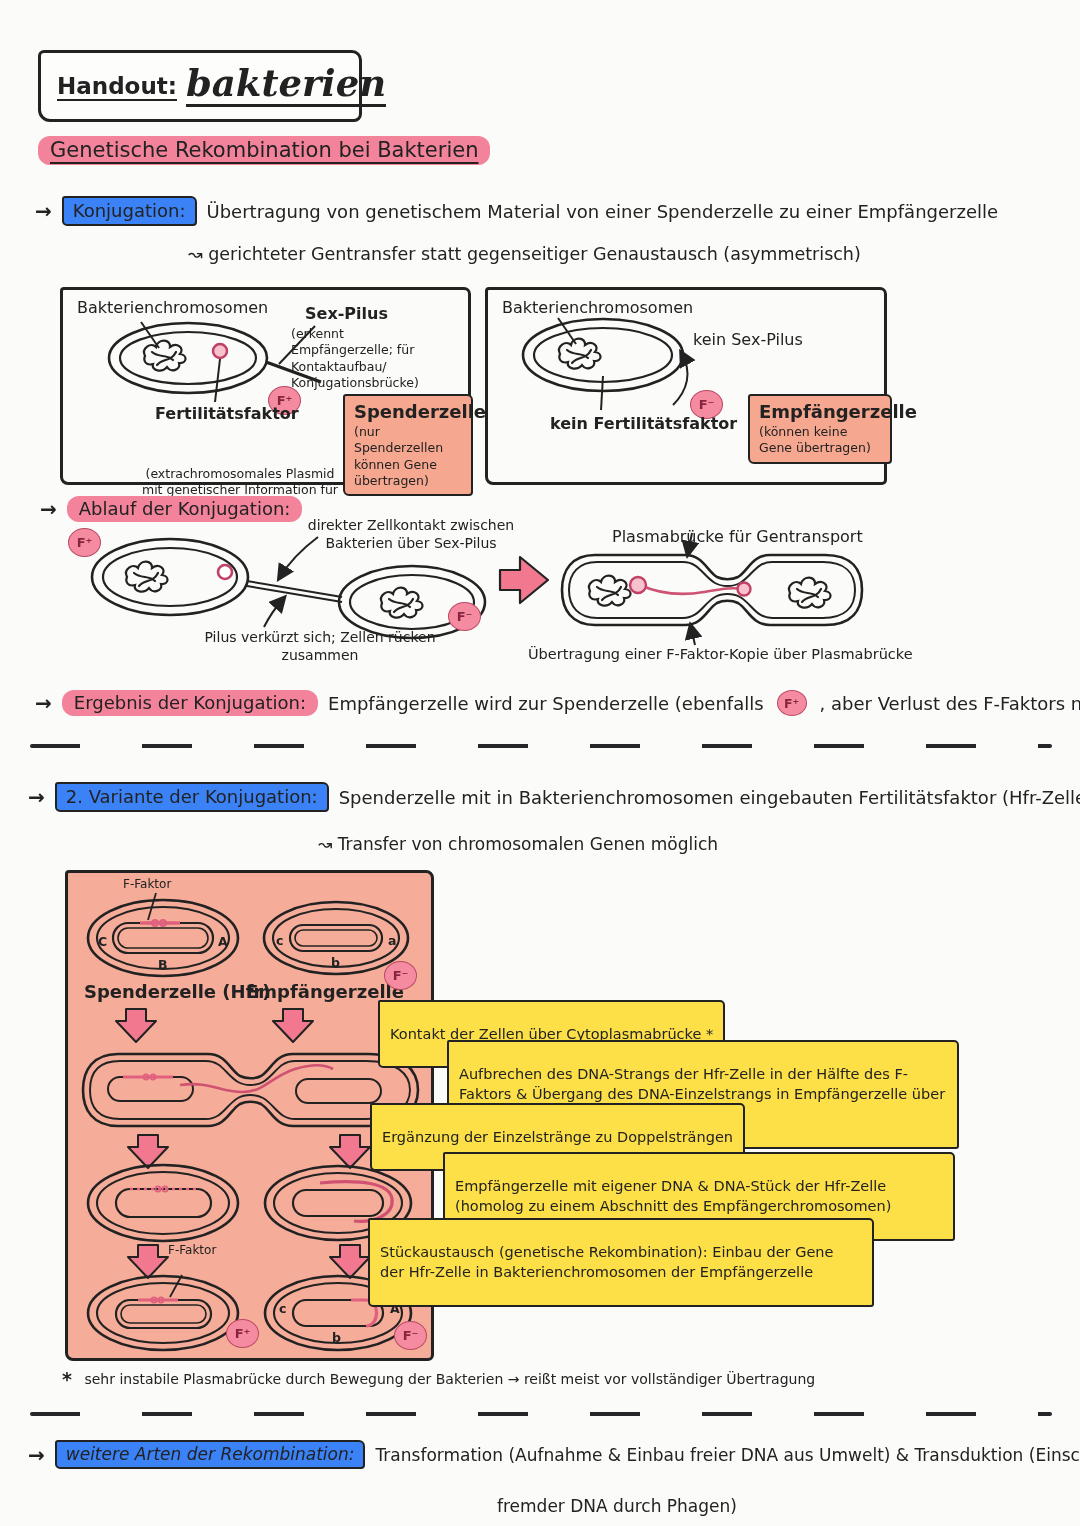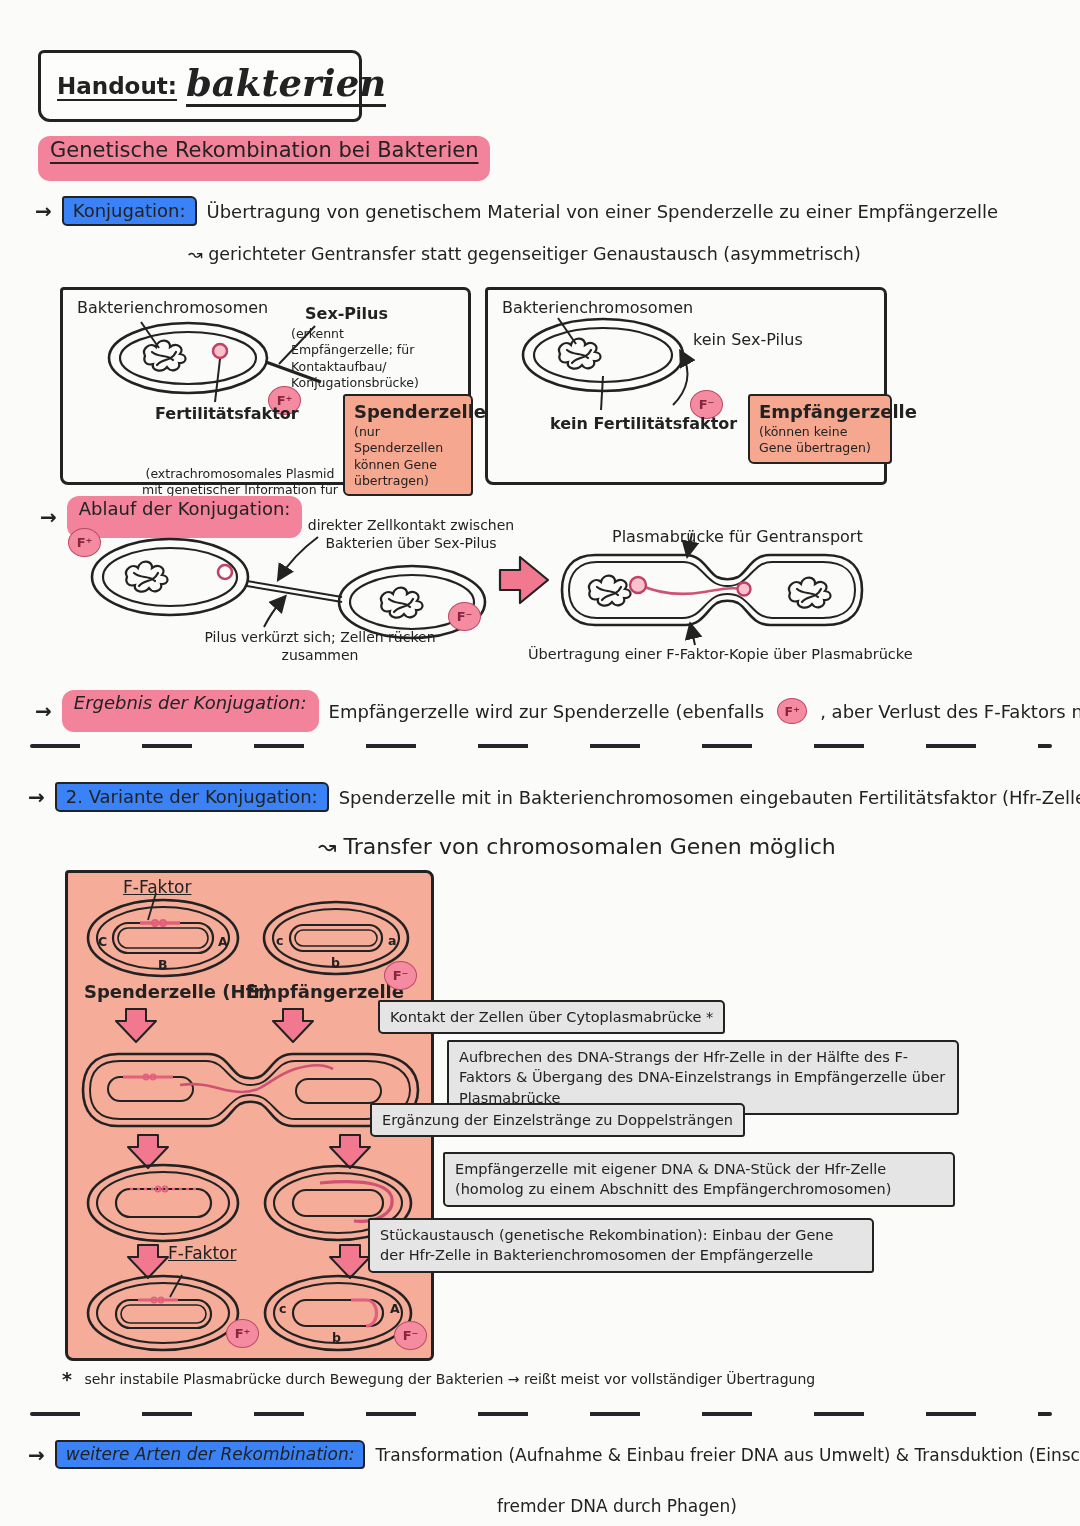--- a/index.html
+++ b/index.html
@@ -10,21 +10,21 @@
   svg text{font-family:"DejaVu Sans",sans-serif;}
 
   
   .title-box{position:absolute;left:38px;top:50px;width:302px;height:66px;
              border:3.5px solid #222;border-radius:6px 10px 8px 12px;
              display:flex;align-items:center;padding-left:16px;background:#fdfdfb;}
   .title-label{font-size:23px;font-weight:bold;text-decoration:underline;text-underline-offset:5px;}
   .title-script{font-family:"DejaVu Serif",serif;font-style:italic;font-weight:bold;font-size:37px;
                 margin-left:9px;line-height:1;border-bottom:3px solid #222;padding-bottom:2px;}
 
-  .hl{background:#f2839a;padding:2px 12px 19px;border-radius:12px;}
+  .hl{background:#f2839a;padding:2px 12px 3px;border-radius:12px;}
   .main-heading{position:absolute;left:38px;top:138px;font-size:21px;}
   .main-heading .txt{text-decoration:underline;text-underline-offset:5px;text-decoration-thickness:2px;}
 
   .line{position:absolute;font-size:18px;display:flex;align-items:center;gap:10px;white-space:nowrap;}
   .arrow-glyph{font-size:20px;font-weight:bold;}
   .tag-box{display:inline-block;background:#3b82f6;border:2.5px solid #222;
            padding:2px 9px 3px;border-radius:3px 6px 4px 5px;}
 
   .panel{position:absolute;border:3px solid #222;border-radius:4px 7px 5px 8px;background:transparent;}
   .lbl{position:absolute;font-size:16px;}
@@ -43,24 +43,24 @@
   .obadge{display:inline-flex;width:27px;height:23px;border-radius:50%;background:#fff;
           border:2px solid #222;color:#222;font-weight:bold;font-size:12px;
           align-items:center;justify-content:center;margin:0 4px;}
 
   .divider{position:absolute;left:30px;width:1022px;height:4px;border-radius:2px;
            background:repeating-linear-gradient(to right,#26262a 0 50px,transparent 50px 112px);}
 
   .hfr-box{position:absolute;left:65px;top:870px;width:363px;height:485px;background:#f5ac99;
            border:3px solid #222;border-radius:4px 8px 6px 8px;}
   .hfr-lbl{position:absolute;font-size:18px;font-weight:bold;}
-  .hfr-sm{position:absolute;font-size:17px;text-decoration:underline;}
-
-  .step-box{position:absolute;background:#e5e5e5;border:2.5px solid #222;
-            border-radius:2px 5px 3px 5px;padding:5px 10px;font-size:14.5px;line-height:1.4;}
+  .hfr-sm{position:absolute;font-size:12px;}
+
+  .step-box{position:absolute;background:#fde047;border:2.5px solid #222;
+            border-radius:2px 5px 3px 5px;padding:22px 10px;font-size:14.5px;line-height:1.4;}
   .nowrap{white-space:nowrap;}
   .footnote{position:absolute;font-size:14px;}
   .footnote .star{font-size:19px;font-weight:bold;vertical-align:-2px;margin-right:8px;}
 </style>
 </head>
 <body>
 
 <div class="page">
 
   <svg width="0" height="0" style="position:absolute" aria-hidden="true">
@@ -166,34 +166,34 @@
   </svg>
   <div class="fbadge" style="left:68px;top:528px;">F⁺</div>
   <div class="fbadge" style="left:448px;top:602px;">F⁻</div>
   <div class="abs" style="left:296px;top:516px;width:230px;font-size:14px;line-height:1.3;text-align:center;">direkter Zellkontakt zwischen Bakterien über Sex-Pilus</div>
   <div class="abs" style="left:200px;top:628px;width:240px;font-size:14px;line-height:1.3;text-align:center;">Pilus verkürzt sich; Zellen rücken zusammen</div>
   <div class="abs" style="left:612px;top:527px;font-size:16px;">Plasmabrücke für Gentransport</div>
   <div class="abs" style="left:528px;top:646px;font-size:14.5px;">Übertragung einer F-Faktor-Kopie  über Plasmabrücke</div>
 
   <div class="line" style="left:35px;top:690px;">
     <span class="arrow-glyph">→</span>
-    <span class="hl" style="font-style:italic;text-align:center;">Ergebnis der Konjugation:</span>
+    <span class="hl" style="text-align:center;">Ergebnis der Konjugation:</span>
     <span>Empfängerzelle wird zur Spenderzelle (ebenfalls</span>
     <span class="ibadge">F⁺</span>
     <span>, aber Verlust des F-Faktors noch möglich )</span>
   </div>
 
   <div class="divider" style="top:744px;"></div>
 
   <div class="line" style="left:28px;top:782px;">
     <span class="arrow-glyph">→</span>
     <span class="tag-box">2. Variante der Konjugation:</span>
     <span>Spenderzelle mit in Bakterienchromosomen eingebauten Fertilitätsfaktor (Hfr-Zellen)</span>
   </div>
-  <div class="line" style="left:318px;top:834px;font-size:22px;">
+  <div class="line" style="left:318px;top:834px;font-size:17px;">
     <span>↝ Transfer von chromosomalen Genen möglich</span>
   </div>
 
   <div class="hfr-box">
     <svg class="abs" style="left:0;top:0;" width="363" height="485">
 
       <ellipse cx="95" cy="65" rx="75" ry="38" fill="none" stroke="#222" stroke-width="2.6"></ellipse>
       <ellipse cx="95" cy="65" rx="66" ry="31" fill="none" stroke="#222" stroke-width="2.1"></ellipse>
       <rect x="45" y="50" width="100" height="30" rx="15" fill="none" stroke="#222" stroke-width="2.2"></rect>
       <rect x="50" y="55" width="90" height="20" rx="10" fill="none" stroke="#222" stroke-width="1.6"></rect>

